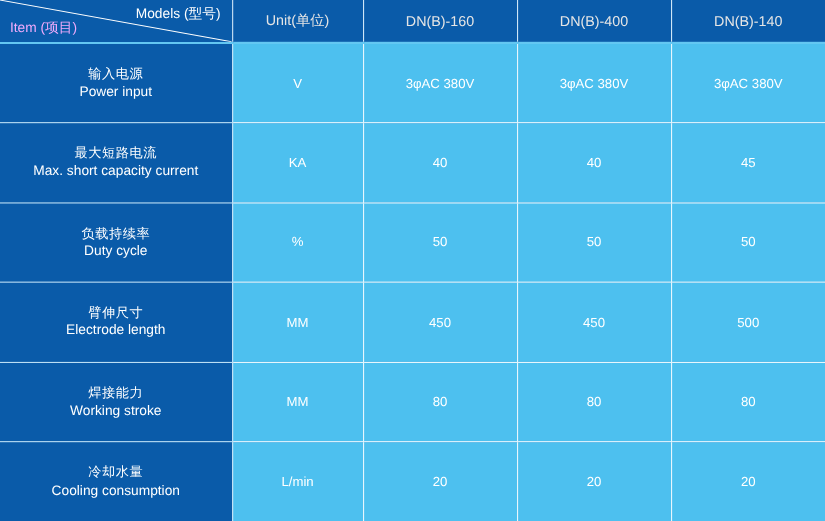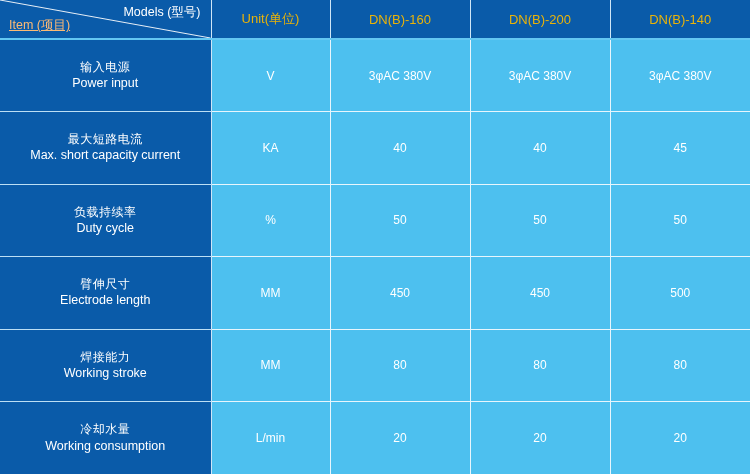--- a/index.html
+++ b/index.html
@@ -62,32 +62,31 @@
     line-height: 1.2;
     color: #ffffff;
     white-space: nowrap;
   }
   .corner-item {
     position: absolute;
     left: 9px;
     bottom: 5px;
     font-size: 12.5px;
     line-height: 1.2;
-    color: #fdba74;
+    color: #f0abfc;
     white-space: nowrap;
-    text-decoration: underline;
   }
 
   .head-unit,
   .head-model {
     background: #0a5ba9;
     border-bottom: 2px solid #63c7f2;
     border-right: 1px solid #cfe6f7;
     font-size: 13px;
-    color: #eab308;
+    color: #e5e5e5;
   }
   .head-model:last-child { border-right: none; }
 
   
   .data-row { height: 47.4px; }
 
   .cell-item {
     background: #0a5ba9;
     border-right: 1px solid #cfe6f7;
     border-bottom: 1px solid #bcdff5;
@@ -129,21 +128,21 @@
     <tr class="header-row">
       <th class="corner-cell">
         <svg class="corner-diagonal" viewBox="0 0 211 47" preserveAspectRatio="none">
           <line x1="0" y1="0" x2="211" y2="47" stroke="#ffffff" stroke-width="1"></line>
         </svg>
         <span class="corner-models">Models (型号)</span>
         <span class="corner-item">Item (项目)</span>
       </th>
       <th class="head-unit">Unit(单位)</th>
       <th class="head-model">DN(B)-160</th>
-      <th class="head-model">DN(B)-200</th>
+      <th class="head-model">DN(B)-400</th>
       <th class="head-model">DN(B)-140</th>
     </tr>
   </thead>
 
   <tbody>
 
     <tr class="data-row">
       <td class="cell-item">
         <span class="cn">输入电源</span>
         <span class="en">Power input</span>
@@ -195,21 +194,21 @@
       </td>
       <td class="cell-unit">MM</td>
       <td class="cell-value">80</td>
       <td class="cell-value">80</td>
       <td class="cell-value">80</td>
     </tr>
 
     <tr class="data-row">
       <td class="cell-item">
         <span class="cn">冷却水量</span>
-        <span class="en">Working consumption</span>
+        <span class="en">Cooling consumption</span>
       </td>
       <td class="cell-unit">L/min</td>
       <td class="cell-value">20</td>
       <td class="cell-value">20</td>
       <td class="cell-value">20</td>
     </tr>
 
   </tbody>
 </table>
 

